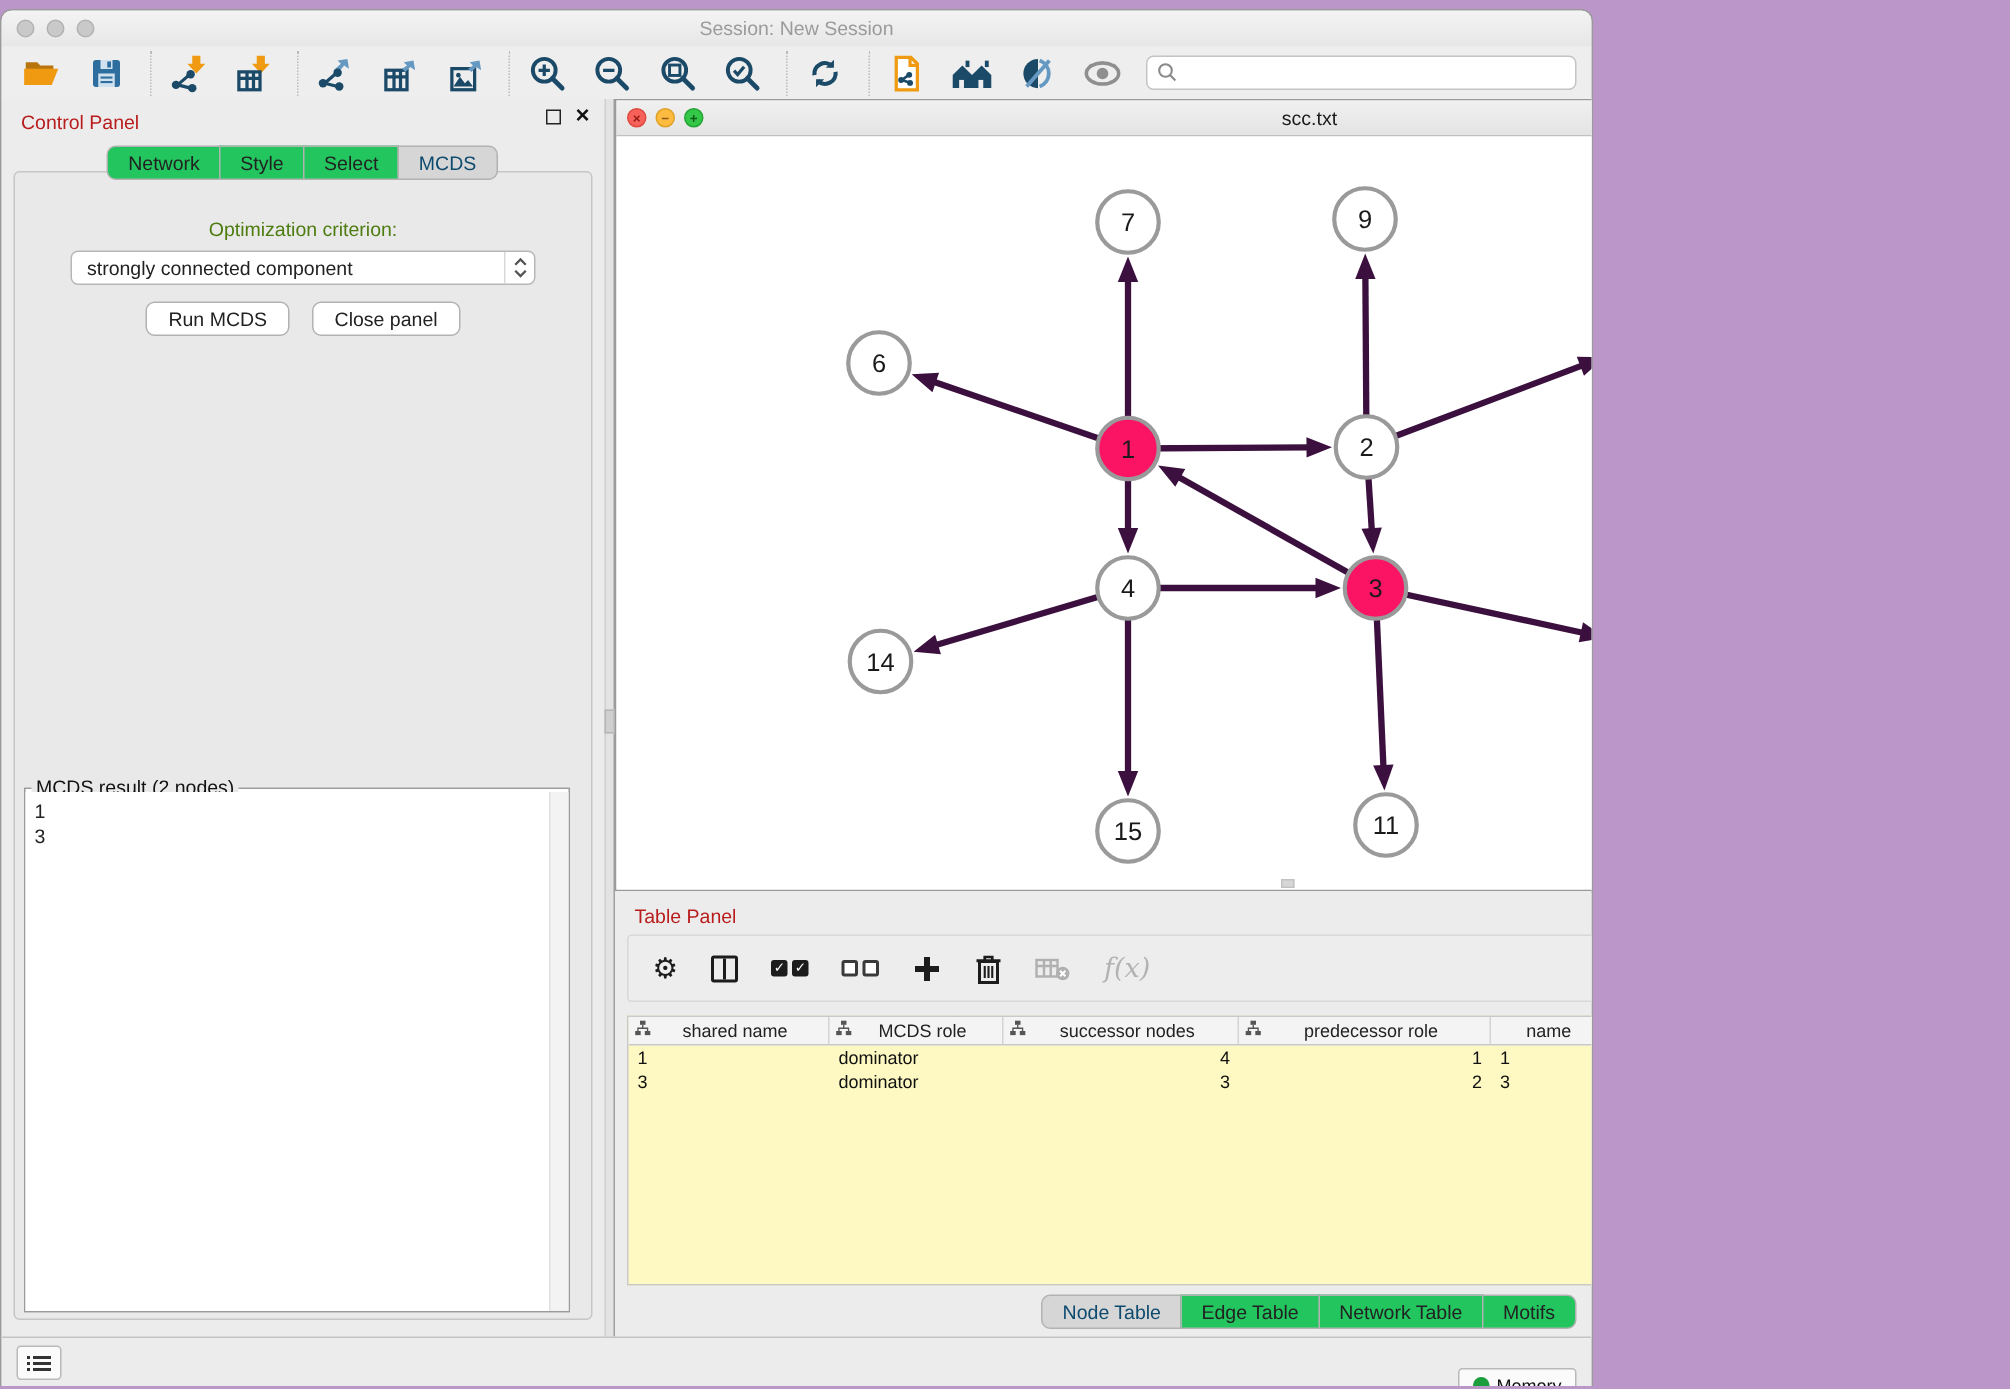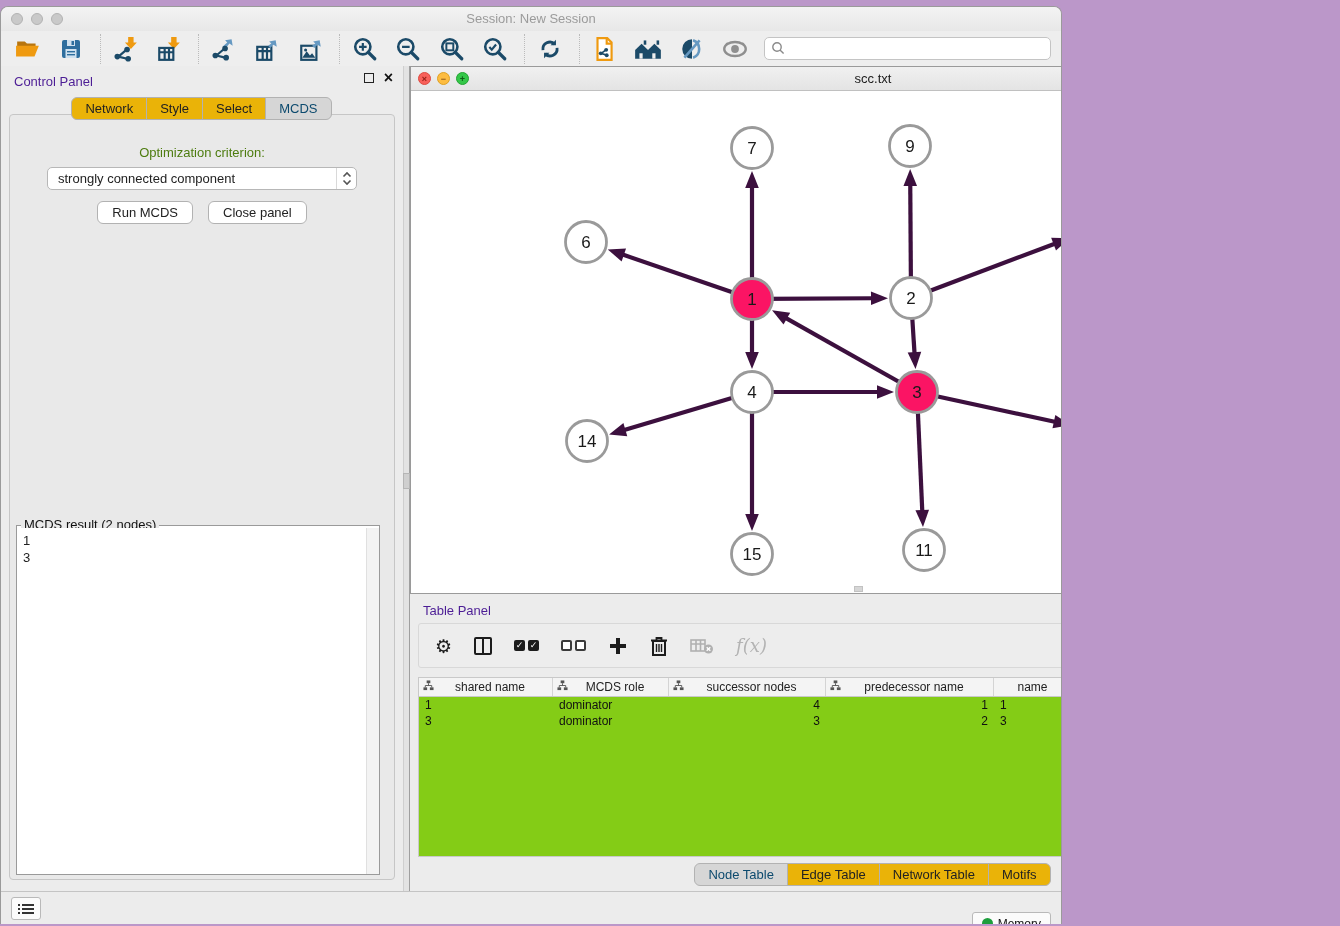--- a/index.html
+++ b/index.html
@@ -23,27 +23,27 @@
   .tsep { width:1px; height:30px; border-left:1px dotted #bbb; margin:0 10px 0 0; }
   .spacer { flex:1; }
   .searchwrap { position:relative; width:292px; height:23px; margin-right:10px; }
   .searchwrap input { width:100%; height:100%; border:1px solid #c4c4c4; border-radius:5px; padding:0 6px 0 26px;
                       font-family:"Liberation Sans",sans-serif; font-size:12px; background:#fff; outline:none; }
   .searchwrap .mag { position:absolute; left:7px; top:4px; }
 
   
   .control-panel { position:absolute; left:0; top:59px; width:402px; height:826px; background:#ececec; }
   .panel-head { position:relative; height:30px; }
-  .panel-head .ptitle { position:absolute; left:13px; top:8px; font-size:13px; color:#4c1d95; }
+  .panel-head .ptitle { position:absolute; left:13px; top:8px; font-size:13px; color:#b91c1c; }
   .headicons { position:absolute; right:10px; top:7px; display:flex; gap:10px; align-items:center; }
   .float-ic { width:10px; height:10px; border:1.5px solid #222; display:inline-block; }
   .close-ic { font-weight:700; font-size:16px; line-height:10px; color:#111; }
 
   .cp-tabs { position:absolute; left:0; right:0; top:31px; display:flex; justify-content:center; z-index:3; }
-  .tab { border:1px solid #b2b2b2; background:#eab308; padding:3px 13px; font-size:13px; margin-left:-1px; cursor:default; }
+  .tab { border:1px solid #b2b2b2; background:#22c55e; padding:3px 13px; font-size:13px; margin-left:-1px; cursor:default; }
   .tab.first { border-radius:6px 0 0 6px; }
   .tab.last  { border-radius:0 6px 6px 0; }
   .tab.sel   { background:#d6d6d6; color:#0c4a6e; }
 
   .cp-body { position:absolute; left:8px; right:8px; top:48px; bottom:12px;
              background:#e9e9e9; border:1px solid #c6c6c6; border-radius:4px; }
   .opt-label { position:absolute; left:0; right:0; top:30px; text-align:center; color:#4d7c0f; }
   .dropdown { position:absolute; left:37px; top:52px; width:310px; height:23px; background:#fff;
               border:1px solid #b7b7b7; border-radius:5px; display:flex; align-items:center; cursor:default; }
   .dropdown .dval { flex:1; padding-left:10px; font-size:13px; }
@@ -82,21 +82,21 @@
   .tpi { display:flex; align-items:center; justify-content:center; cursor:default; }
   .gear { font-size:19px; color:#1c1c1c; font-family:"DejaVu Sans",sans-serif; }
   .cols-ic { width:18px; height:18px; border:2px solid #1c1c1c; border-radius:2px; display:flex; }
   .cols-ic i { flex:1; border-right:2px solid #1c1c1c; } .cols-ic i:last-child { border-right:none; }
   .cbpair { display:flex; gap:3px; }
   .cb { width:11px; height:11px; border-radius:2px; }
   .cb.on { background:#1c1c1c; color:#fff; font-size:9px; line-height:11px; text-align:center; }
   .cb.off { border:2px solid #3a3a3a; background:#fff; }
   .fx { font-family:"DejaVu Serif",serif; font-style:italic; font-size:18px; color:#b3b3b3; }
 
-  .tbl { position:absolute; left:8px; right:8px; top:82px; bottom:35px; background:#84cc16; border:1px solid #c9c9c9; overflow:hidden; }
+  .tbl { position:absolute; left:8px; right:8px; top:82px; bottom:35px; background:#fef9c3; border:1px solid #c9c9c9; overflow:hidden; }
   .thead { display:flex; height:19px; background:#f4f4f4; border-bottom:1px solid #c9c9c9; }
   .th { display:flex; align-items:center; border-right:1px solid #d4d4d4; font-size:12px; color:#222; position:relative; cursor:default; }
   .th .thlabel { flex:1; text-align:center; padding-right:6px; }
   .th .tree { margin-left:4px; }
   .th.noicon .thlabel { padding-left:0; }
   .trow { display:flex; height:16px; font-size:12px; color:#111; }
   .td { padding:1px 6px 0 6px; white-space:nowrap; overflow:hidden; }
   .c0 { width:134px; } .c1 { width:116px; } .c2 { width:157px; } .c3 { width:168px; } .c4 { width:84px; }
   .thfill { flex:1; border-right:none; }
   .ar { text-align:right; }
@@ -473,21 +473,21 @@
               </svg></span>
           <span class="thlabel">successor nodes</span>
         </span>
         <span class="th c3">
           <span class="tree"><svg width="11" height="11" viewBox="0 0 12 12">
                 <rect x="4" y="0.5" width="4" height="3" fill="#555"></rect>
                 <rect x="0.5" y="8" width="4" height="3" fill="#555"></rect>
                 <rect x="7.5" y="8" width="4" height="3" fill="#555"></rect>
                 <path d="M6 3.5V6M2.5 8V6h7v2" fill="none" stroke="#555" stroke-width="1"></path>
               </svg></span>
-          <span class="thlabel">predecessor name</span>
+          <span class="thlabel">predecessor role</span>
         </span>
         <span class="th c4 noicon">
           <span class="thlabel">name</span>
         </span>
         <span class="th thfill"></span>
       </div>
       <div id="table-body">
           <div class="trow">
             <span class="td c0">1</span>
             <span class="td c1">dominator</span>

